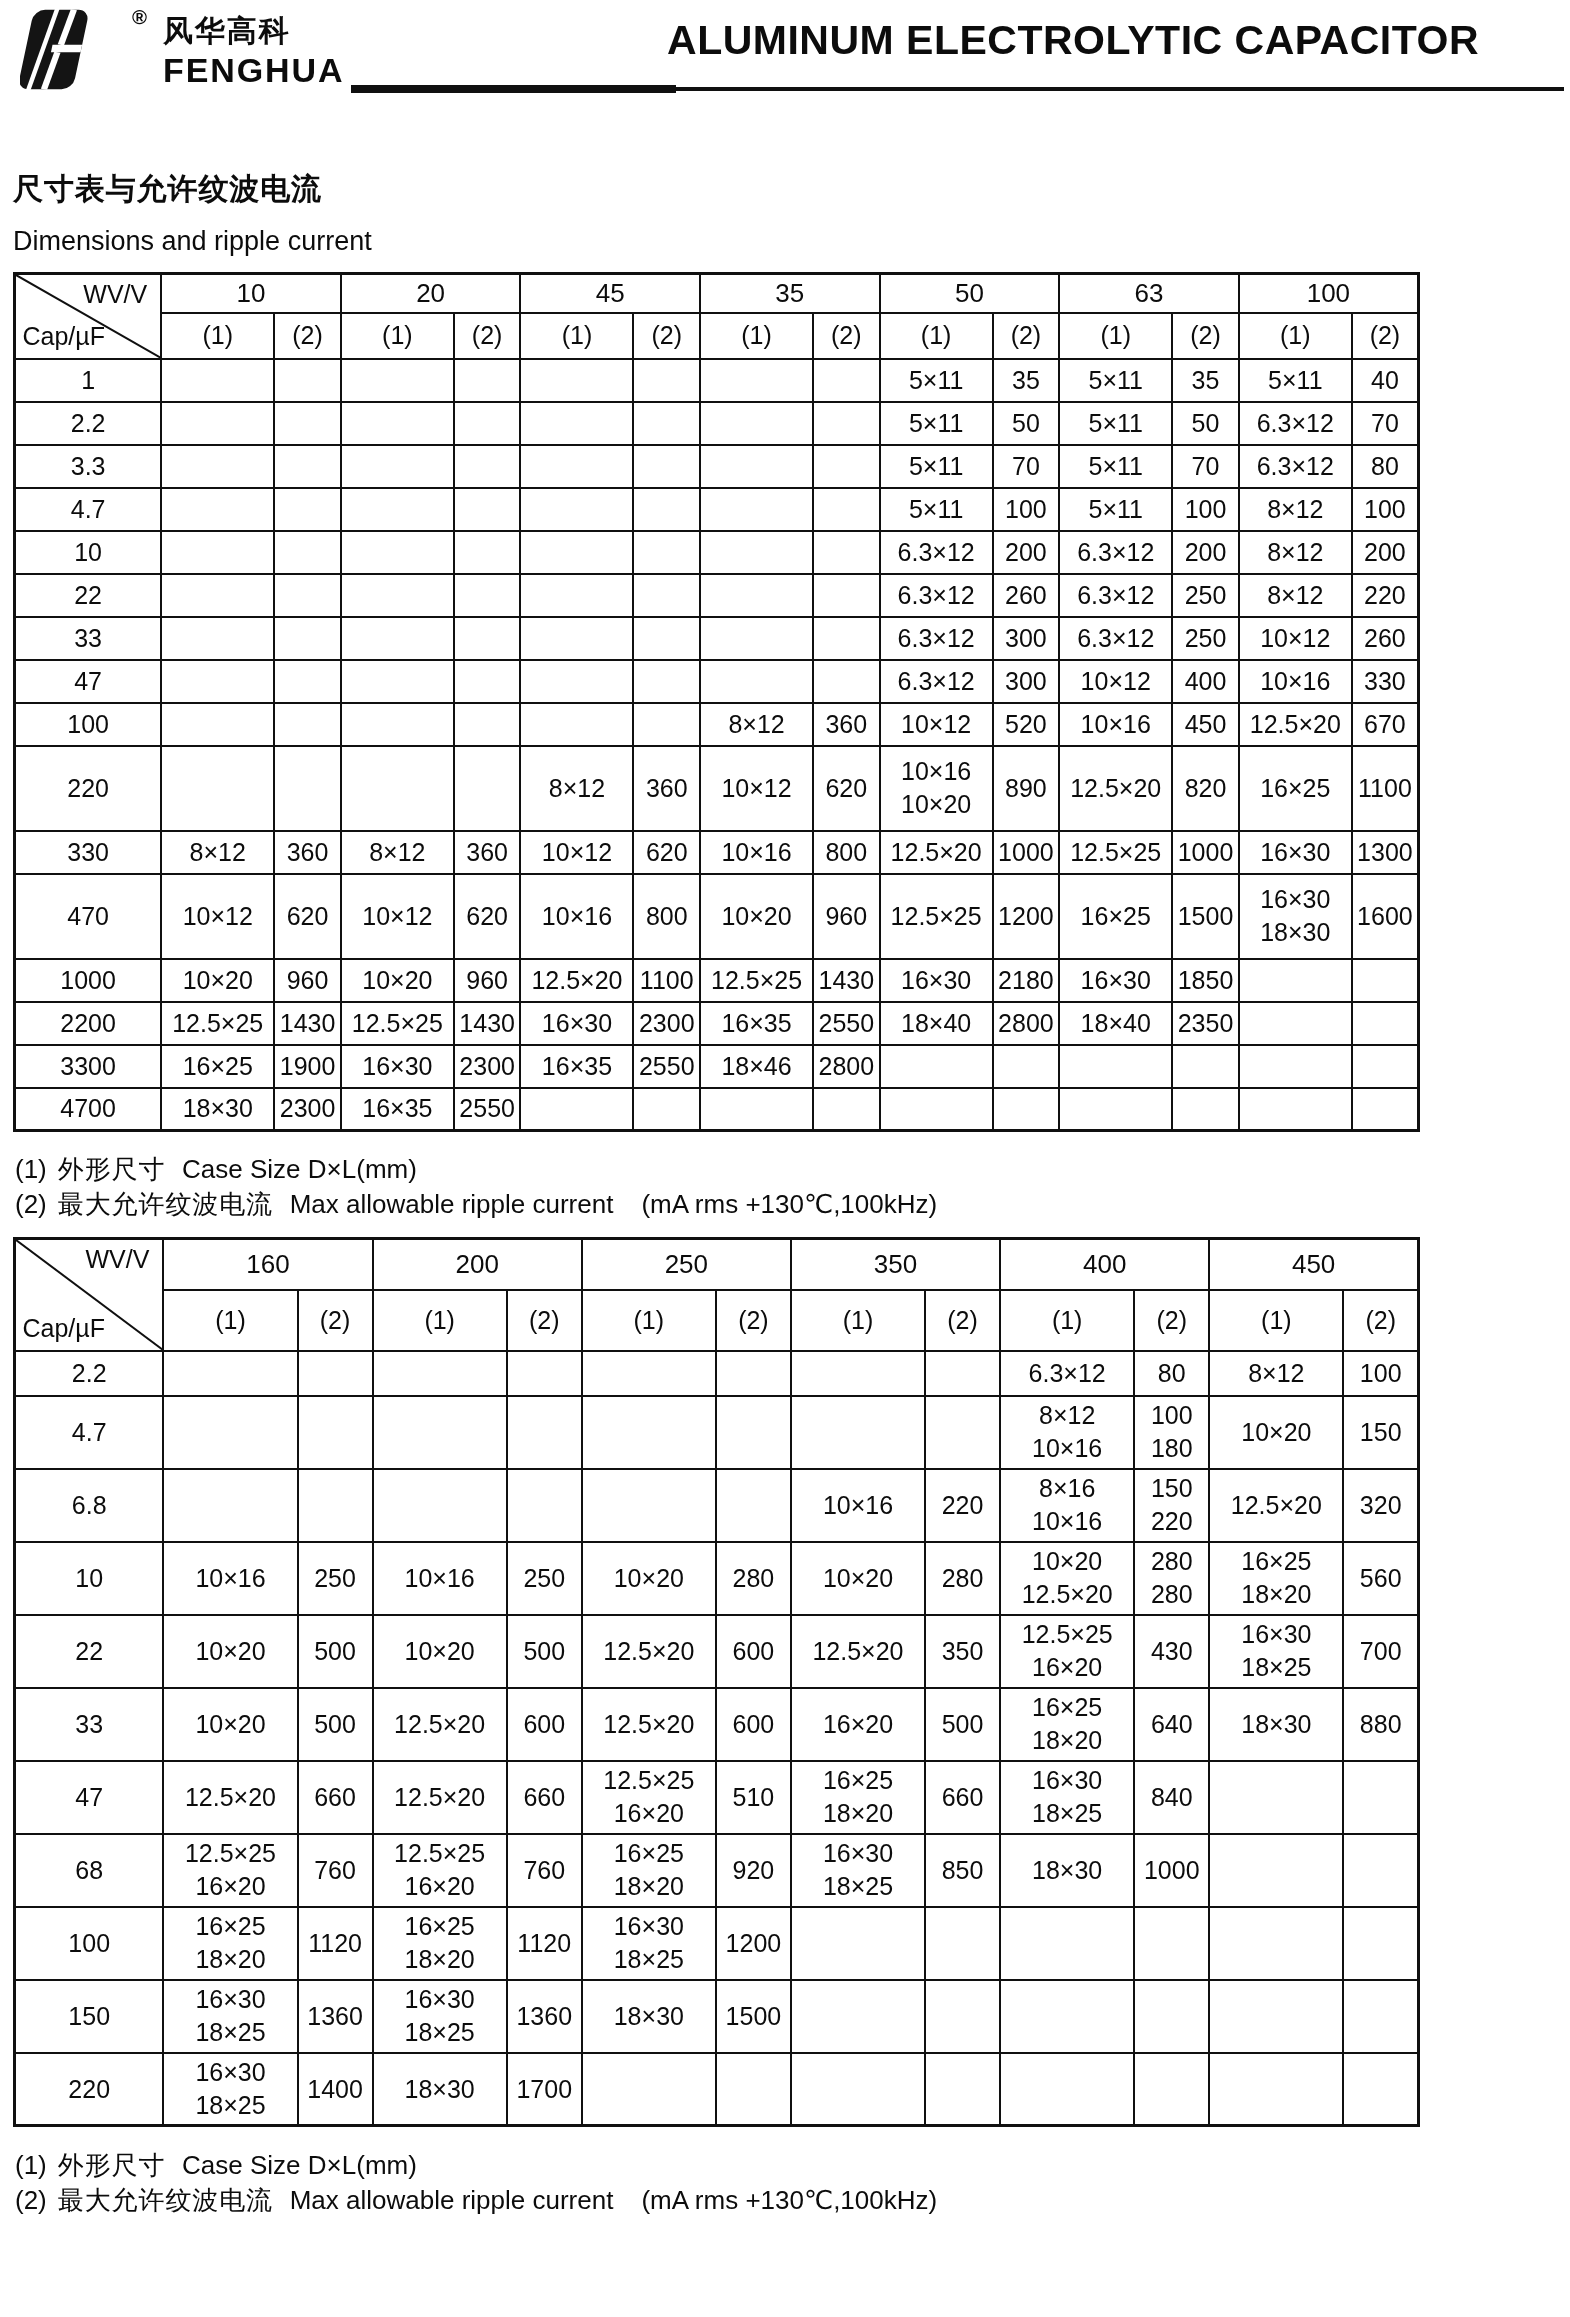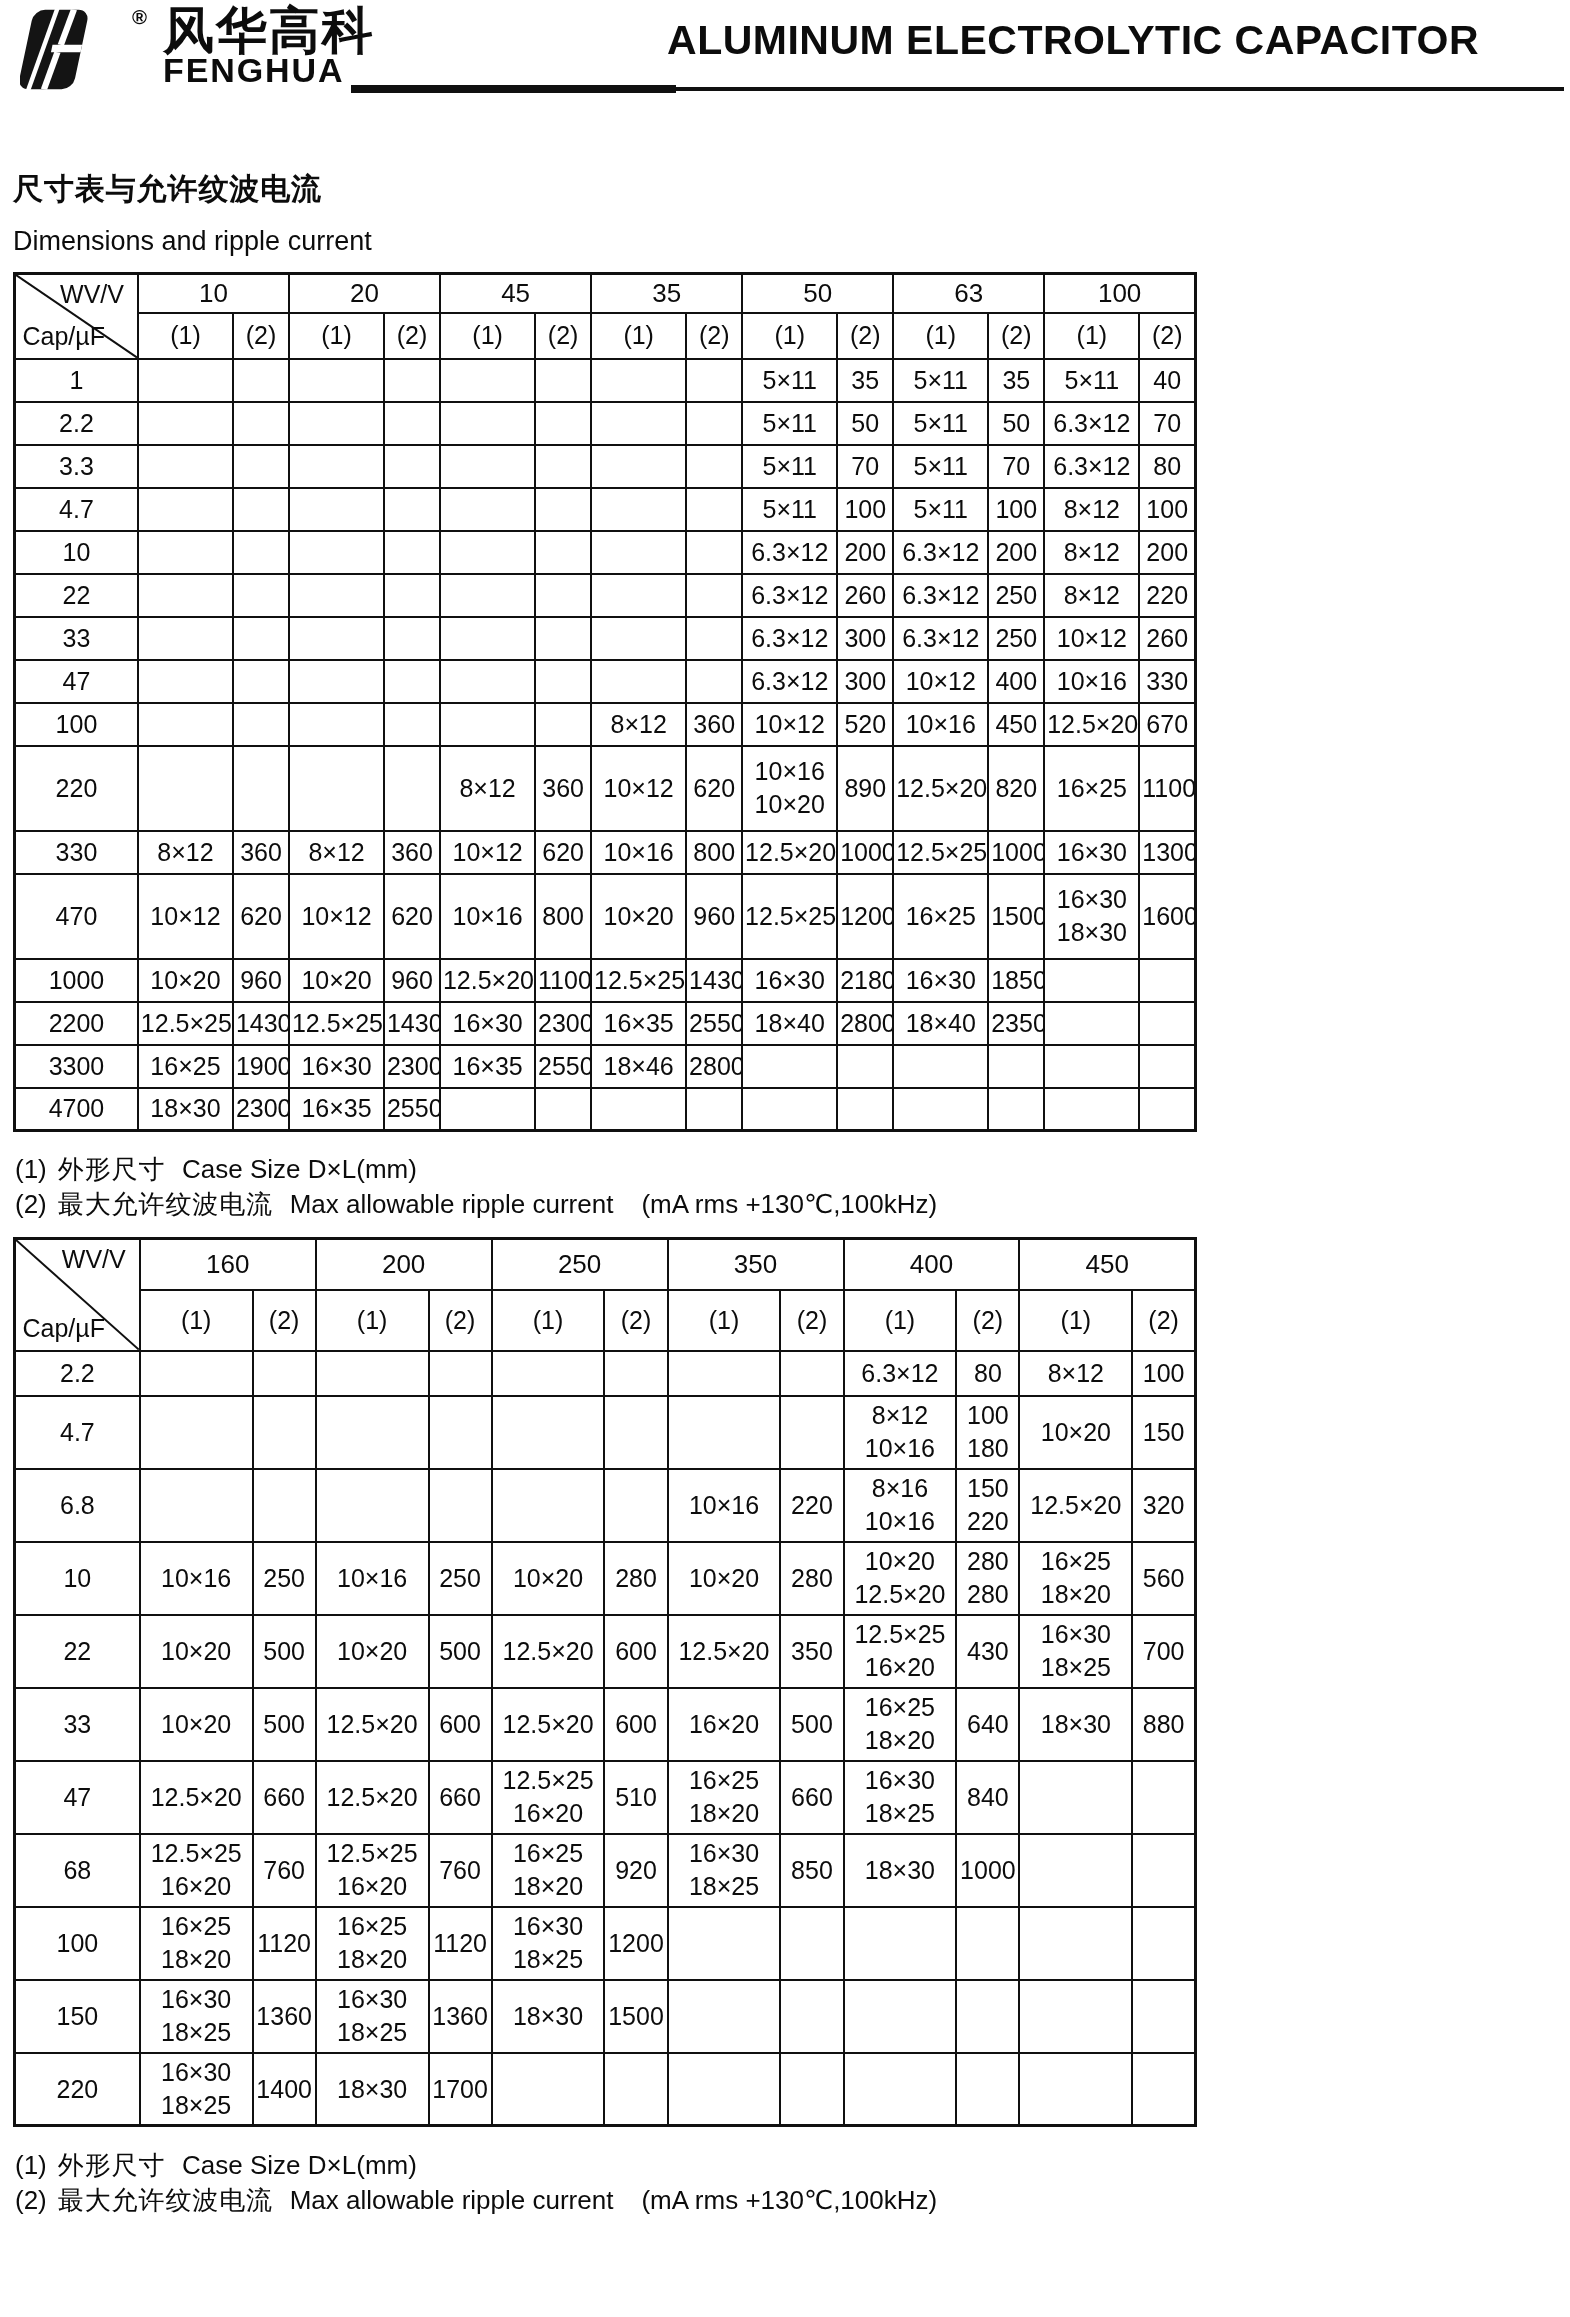--- a/index.html
+++ b/index.html
@@ -9,35 +9,35 @@
     font-family:"Liberation Sans","DejaVu Sans",sans-serif;
     color:#0c0c0c;
   }
   .page { position:relative; width:100%; height:100%; overflow:hidden; }
 
   
   .hdr { position:relative; height:97px; }
   .logo-mark { position:absolute; left:20.4px; top:5.6px; }
   .logo-reg { position:absolute; left:132px; top:5.6px; font-size:20.4px; font-weight:bold; }
   .logo-text { position:absolute; left:163px; top:9.3px; }
-  .logo-cn { font-size:51px; font-weight:bold; letter-spacing:1.9px; line-height:43px; white-space:nowrap; }
+  .logo-cn { font-size:30px; font-weight:bold; letter-spacing:1.9px; line-height:43px; white-space:nowrap; }
   .logo-en { font-size:34px; font-weight:bold; letter-spacing:1.9px; line-height:35px; margin-top:0.9px; white-space:nowrap; }
   .doc-title { position:absolute; right:91px; top:16.7px; font-size:41px; font-weight:bold; letter-spacing:0.5px; white-space:nowrap;margin-left:12px; }
   .hdr-rule { position:absolute; top:85px; left:351px; right:5.6px; display:flex; align-items:center; }
   .hdr-rule .thick { width:325px; height:8.3px; background:#101010; }
   .hdr-rule .thin  { flex:1; height:3.7px; background:#101010; }
 
   
   .sec-cn { margin:72px 0 0 13px; font-size:30px; font-weight:600; letter-spacing:0.9px; }
   .sec-en { margin:16px 0 0 13px; font-size:27px; }
 
   
   table {
     border-collapse:collapse; table-layout:fixed;
-    margin:15px 0 4px 13px; width:1184px;
+    margin:15px 0 4px 13px; width:1407px;
     border:3.7px solid #101010;
   }
   th, td {
     border:2.8px solid #101010; text-align:center; vertical-align:middle;
     font-weight:normal; white-space:pre-line; overflow:hidden;
     padding:0 1.9px;
   }
   thead tr.vrow th { font-size:26px; }
   thead tr.srow th { font-size:25px; }
   tbody th.capcell, tbody td { font-size:25px; line-height:33px; }

